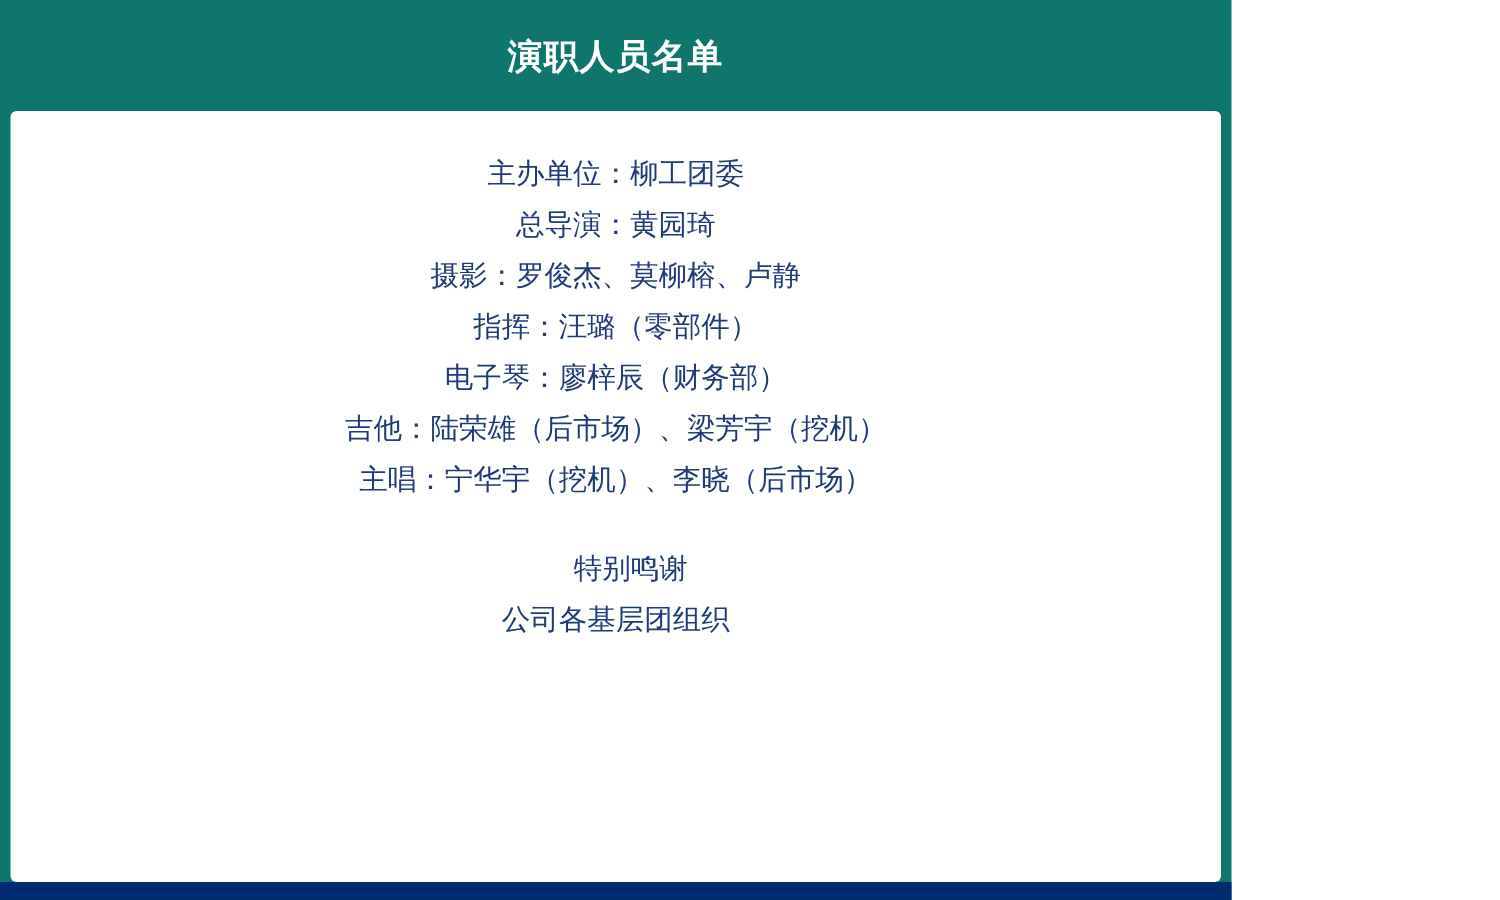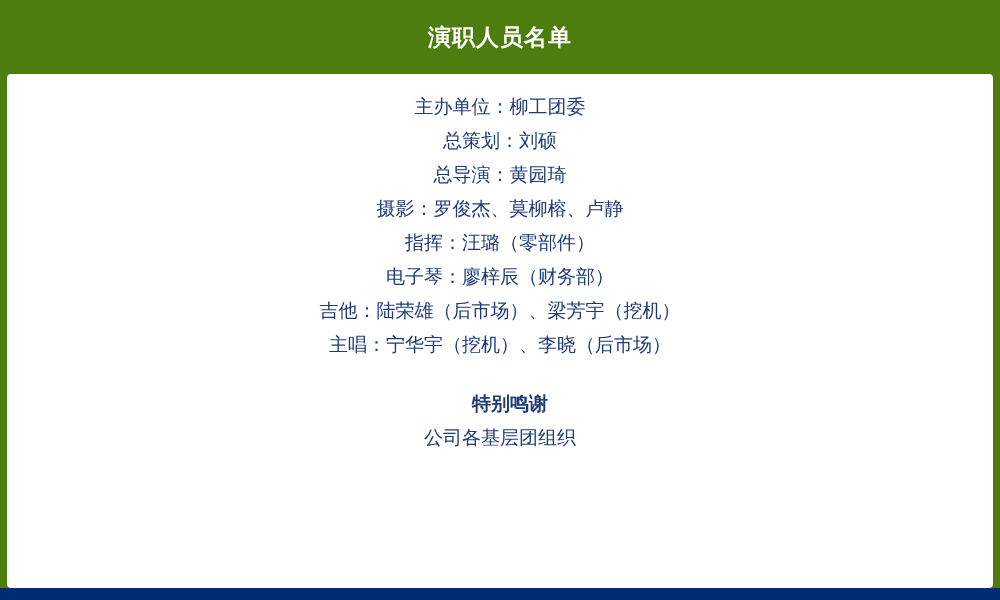--- a/index.html
+++ b/index.html
@@ -5,23 +5,23 @@
   html, body {
     margin: 0;
     padding: 0;
     width: 1000px;
     height: 600px;
     overflow: hidden;
     font-family: "Liberation Sans", sans-serif;
   }
   .page {
     position: relative;
-    width: 1000px;
+    width: 821px;
     height: 600px;
-    background: #4d7c0f;
+    background: #0f766e;
   }
   .header {
     position: absolute;
     top: 0; left: 0; right: 0;
     height: 74px;
     display: flex;
     align-items: center;
     justify-content: center;
   }
   .header .title {
@@ -32,32 +32,32 @@
   }
   .content {
     position: absolute;
     top: 74px;
     left: 7px;
     right: 7px;
     bottom: 12px;
     background: #ffffff;
     border-radius: 4px;
     box-sizing: border-box;
-    padding-top: 16px;
+    padding-top: 26px;
     text-align: center;
   }
   .line {
     height: 34px;
     line-height: 34px;
     font-size: 19px;
     color: #1e3a78;
     white-space: nowrap;
   }
   .line.bold {
-    font-weight: 700;
+    font-weight: 400;
     margin-left: 20px;
   }
   .spacer {
     height: 25px;
   }
   .footer {
     position: absolute;
     left: 0; right: 0; bottom: 0;
     height: 12px;
     background: #002d72;
@@ -67,21 +67,20 @@
 <body>
 
 <div class="page">
 
   <div class="header">
     <div class="title">演职人员名单</div>
   </div>
 
   <div class="content">
     <div class="line">主办单位：柳工团委</div>
-    <div class="line">总策划：刘硕</div>
     <div class="line">总导演：黄园琦</div>
     <div class="line">摄影：罗俊杰、莫柳榕、卢静</div>
     <div class="line">指挥：汪璐（零部件）</div>
     <div class="line">电子琴：廖梓辰（财务部）</div>
     <div class="line">吉他：陆荣雄（后市场）、梁芳宇（挖机）</div>
     <div class="line">主唱：宁华宇（挖机）、李晓（后市场）</div>
 
     <div class="spacer"></div>
 
     <div class="line bold">特别鸣谢</div>

